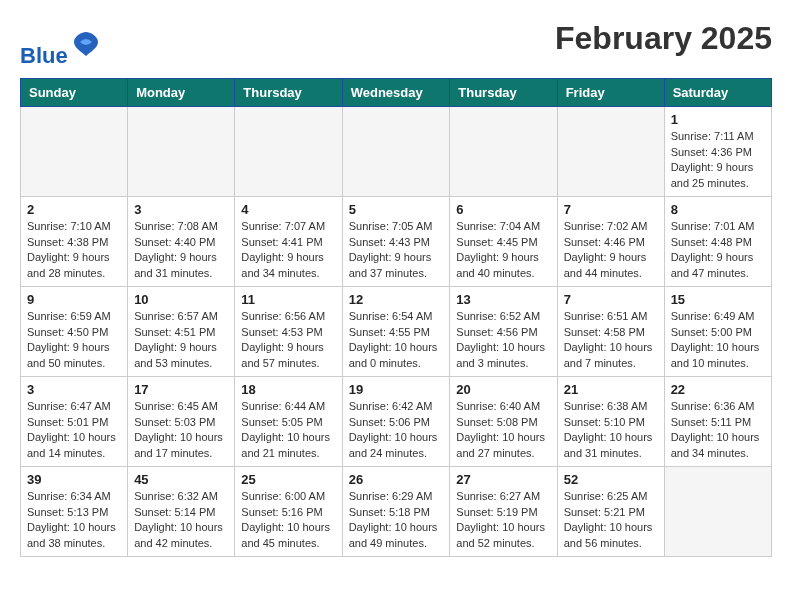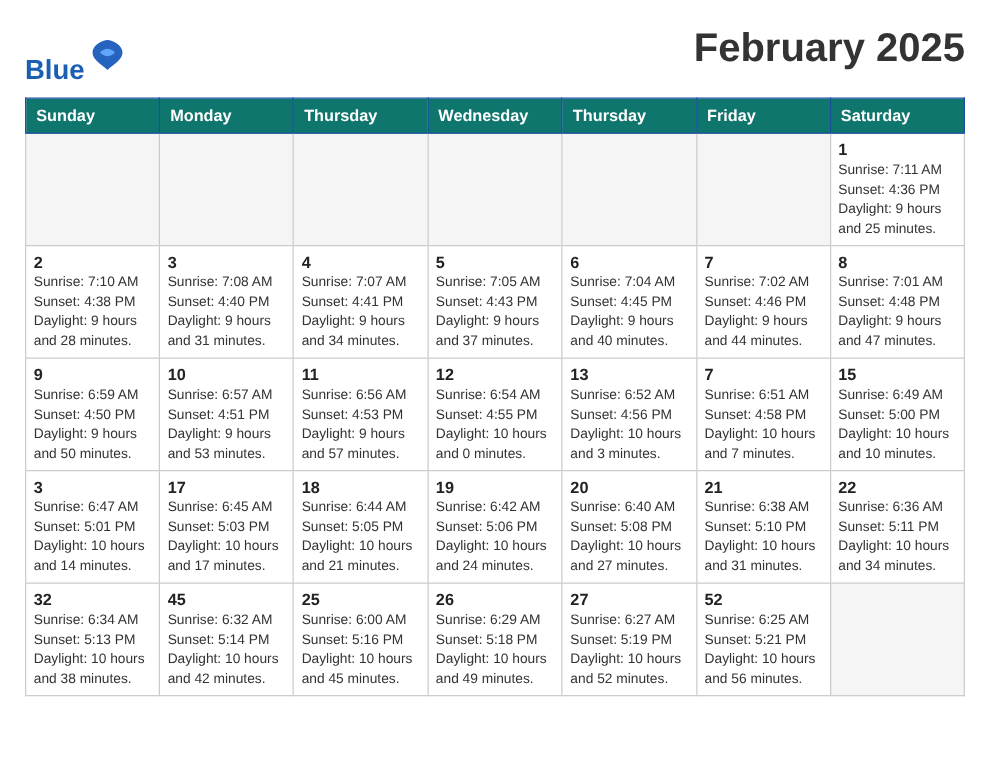--- a/index.html
+++ b/index.html
@@ -280,21 +280,21 @@
         <td>
           <span class="day-num">22</span>
           <div class="day-detail">Sunrise: 6:36 AM
 Sunset: 5:11 PM
 Daylight: 10 hours
 and 34 minutes.</div>
         </td>
       </tr>
       <tr>
         <td>
-          <span class="day-num">32</span>
+          <span class="day-num">39</span>
           <div class="day-detail">Sunrise: 6:34 AM
 Sunset: 5:13 PM
 Daylight: 10 hours
 and 38 minutes.</div>
         </td>
         <td>
           <span class="day-num">45</span>
           <div class="day-detail">Sunrise: 6:32 AM
 Sunset: 5:14 PM
 Daylight: 10 hours

